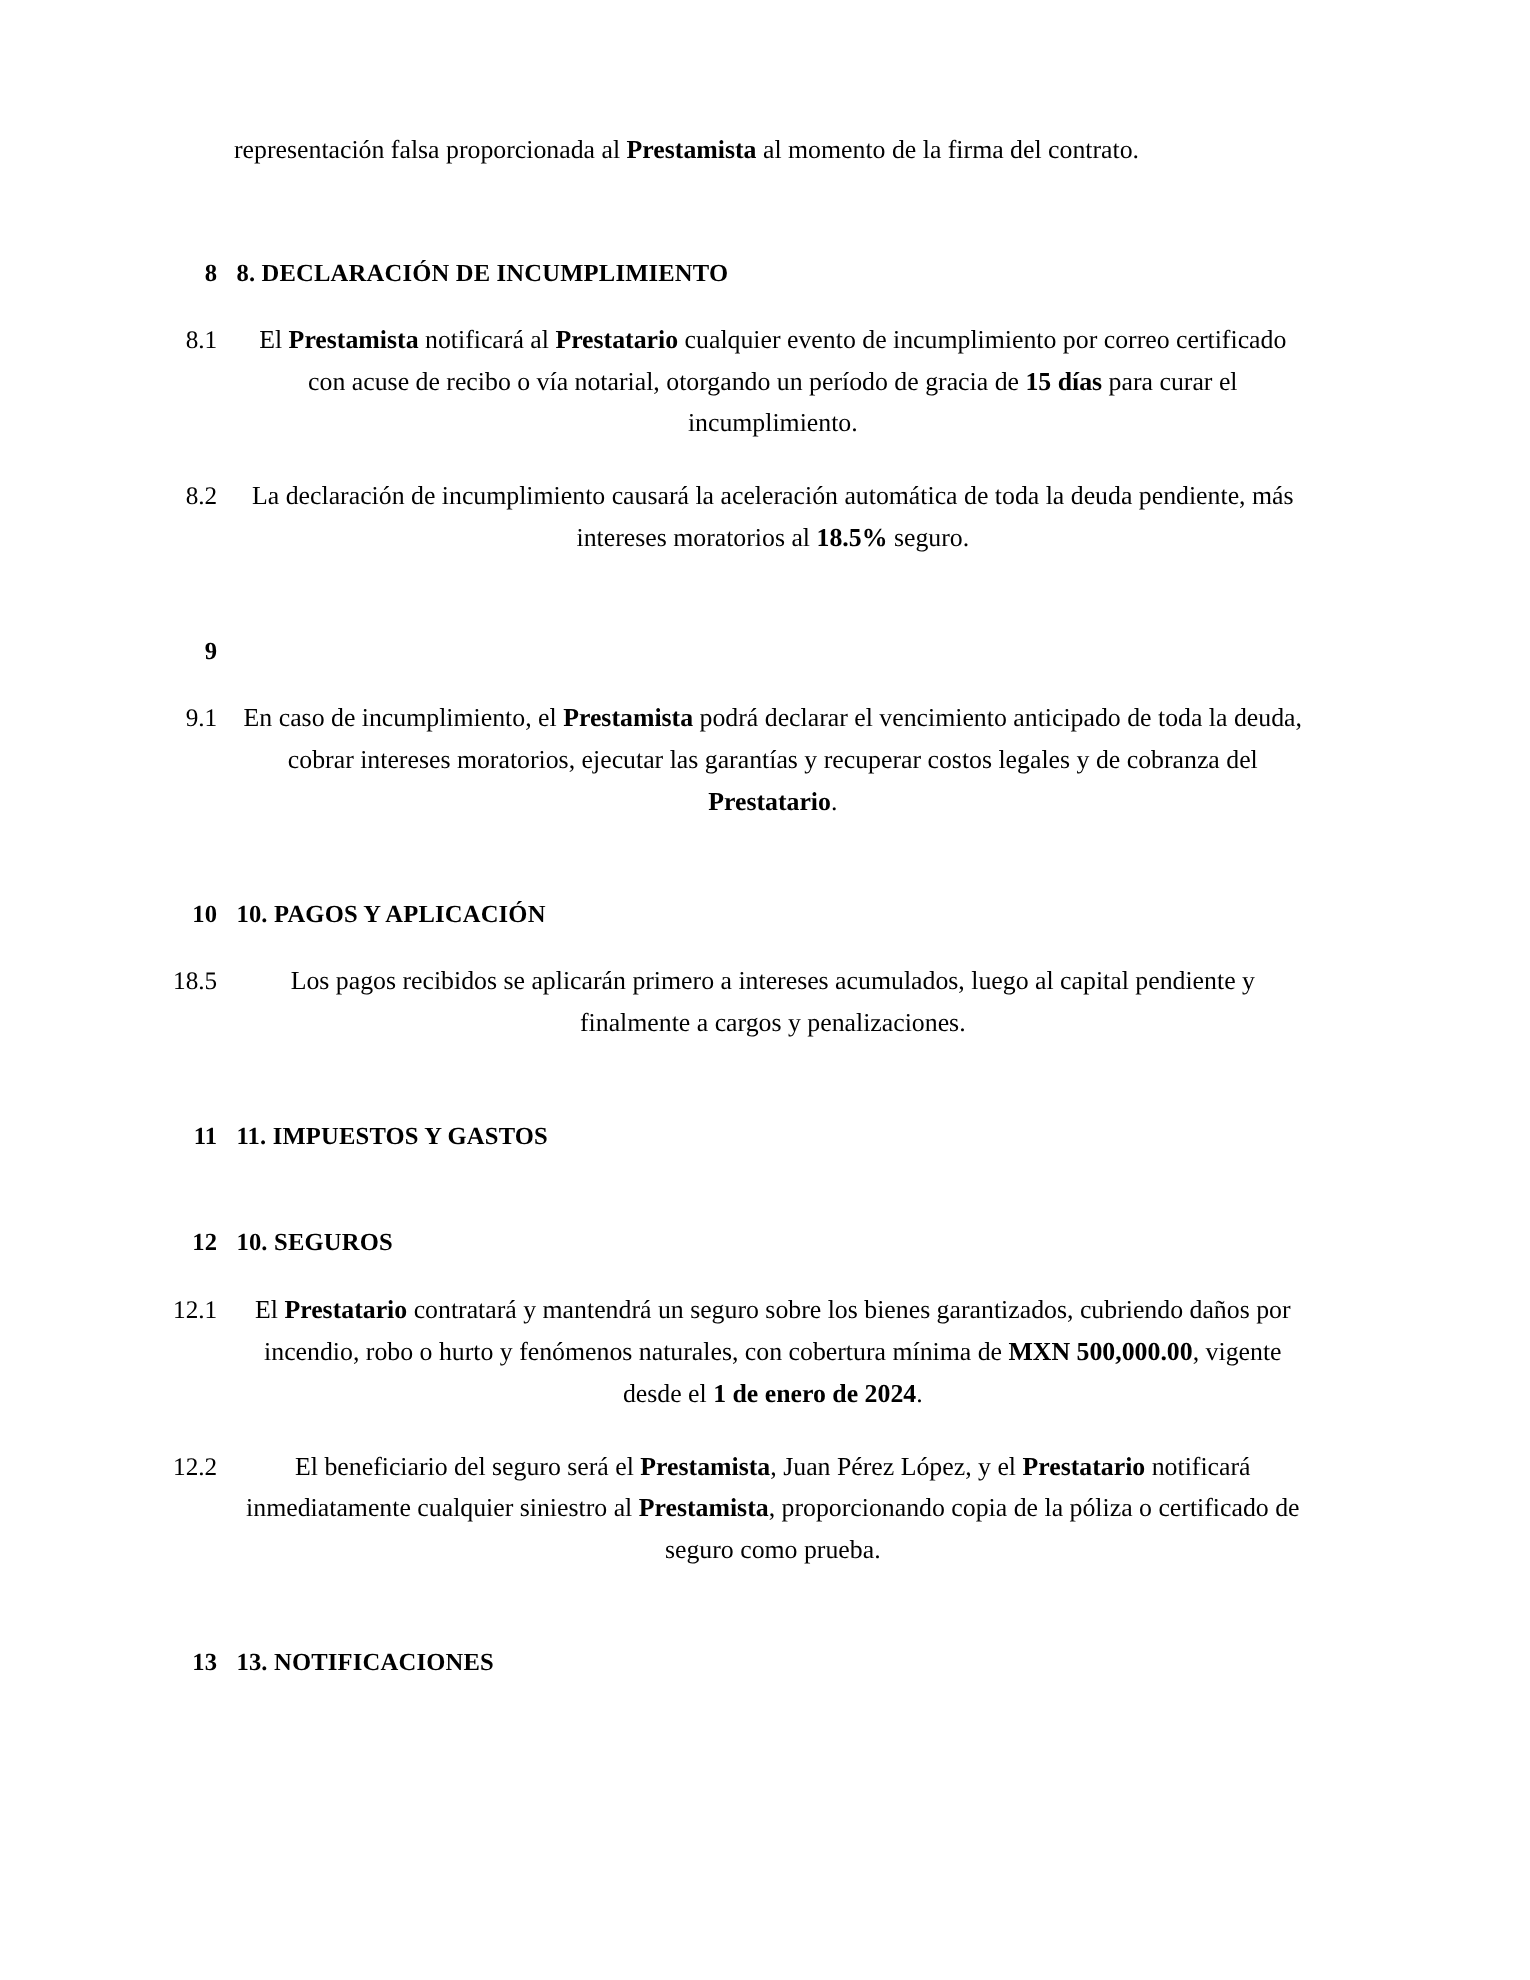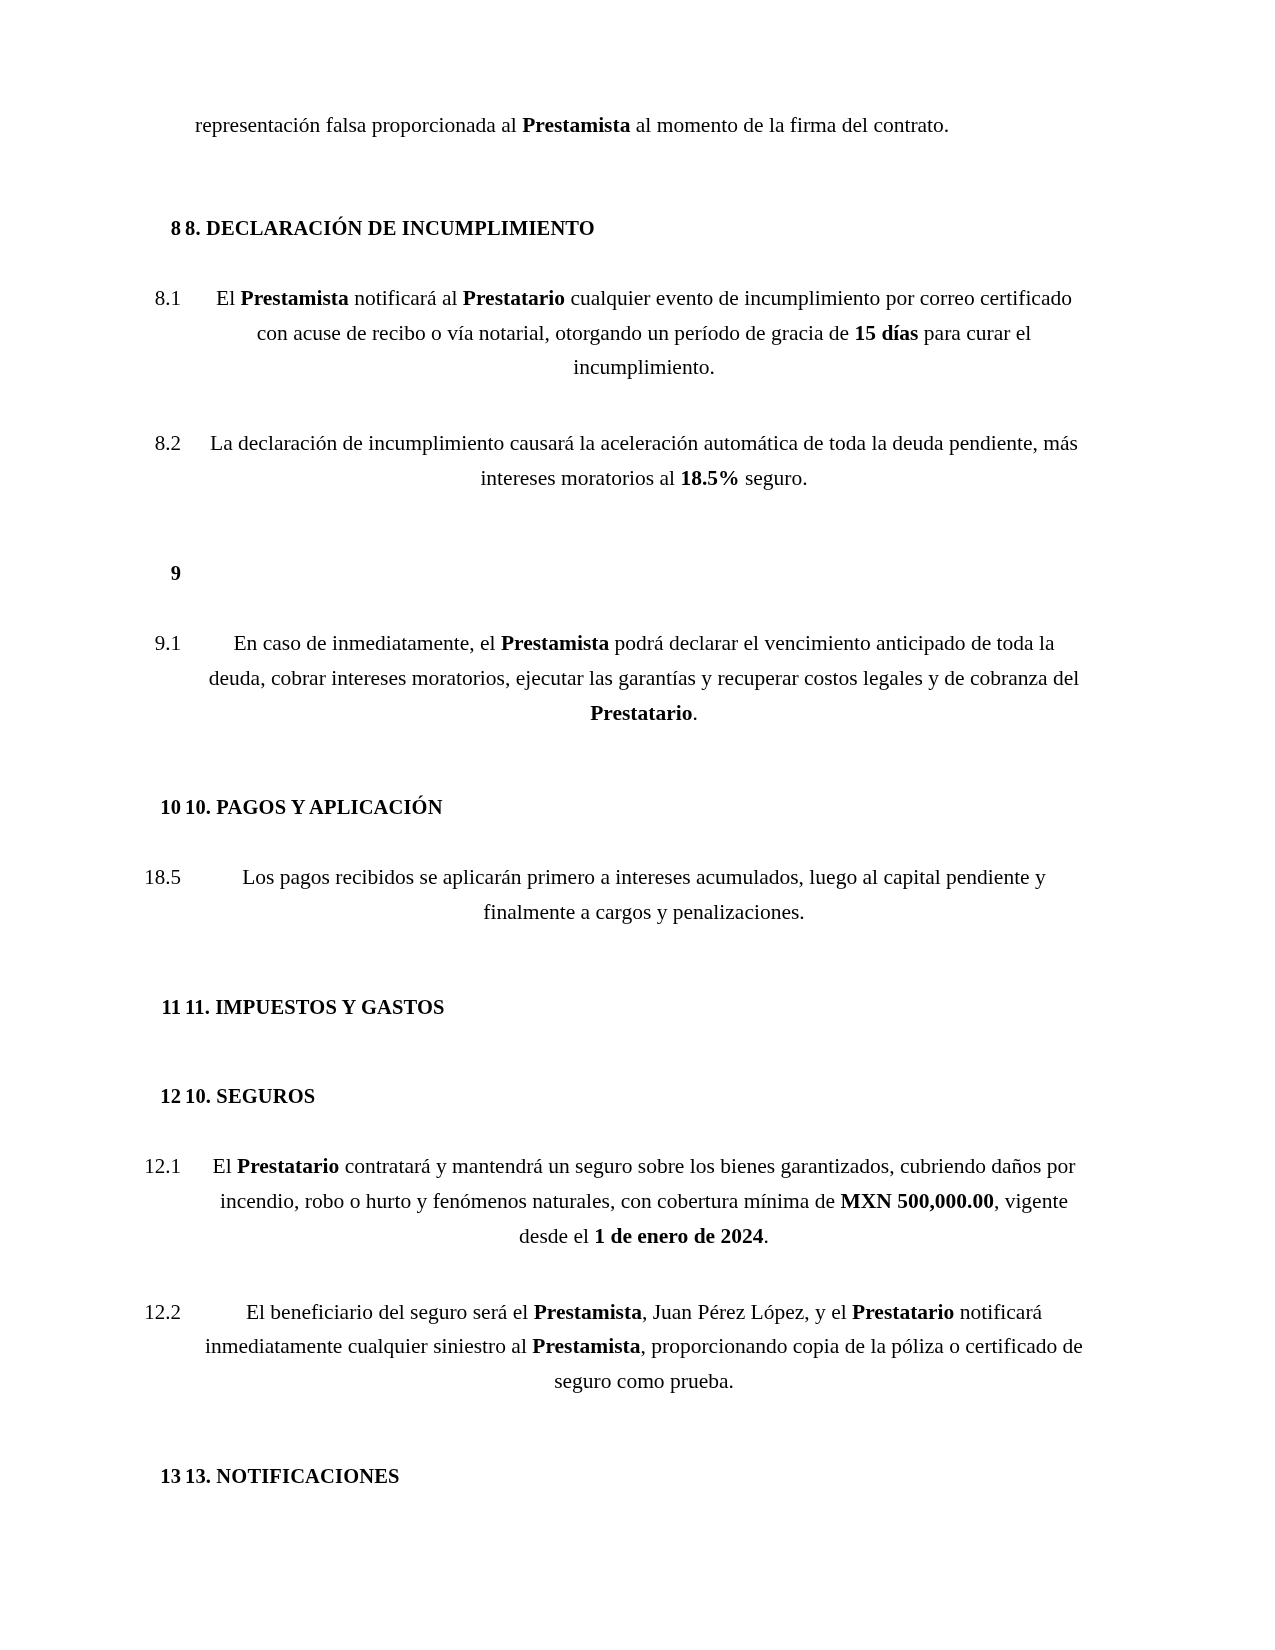--- a/index.html
+++ b/index.html
@@ -40,32 +40,32 @@
 
   .sec-num {
     width: 48px;
     min-width: 48px;
     text-align: right;
     font-size: 20.5px;
     font-weight: bold;
     letter-spacing: 0.1px;
   }
   .sec-title {
-    margin-left: 4px;
+    margin-left: 16px;
     font-size: 20.5px;
     font-weight: bold;
     letter-spacing: 0.15px;
     font-family: Liberation Serif, serif;
   }
 
   
   .clause {
     display: flex;
     align-items: baseline;
-    margin-top: 41px;
+    margin-top: 26px;
   }
   .clause-num {
     width: 48px;
     min-width: 48px;
     text-align: right;
     font-size: 21px;
     line-height: 1.62;
   }
   .clause-text {
     margin-left: 22px;
@@ -95,21 +95,21 @@
         </div>
         <div class="clause">
           <div class="clause-num">8.2</div>
           <div class="clause-text"><span>La declaración de incumplimiento causará la aceleración automática de toda la deuda pendiente, más intereses moratorios al </span><b>18.5%</b><span> seguro.</span></div>
         </div>
         <div class="section-head">
           <div class="sec-num">9</div>
         </div>
         <div class="clause">
           <div class="clause-num">9.1</div>
-          <div class="clause-text"><span>En caso de inmediatamente, el </span><b>Prestamista</b><span> podrá declarar el vencimiento anticipado de toda la deuda, cobrar intereses moratorios, ejecutar las garantías y recuperar costos legales y de cobranza del </span><b>Prestatario</b><span>.</span></div>
+          <div class="clause-text"><span>En caso de incumplimiento, el </span><b>Prestamista</b><span> podrá declarar el vencimiento anticipado de toda la deuda, cobrar intereses moratorios, ejecutar las garantías y recuperar costos legales y de cobranza del </span><b>Prestatario</b><span>.</span></div>
         </div>
         <div class="section-head">
           <div class="sec-num">10</div>
           <div class="sec-title">10. PAGOS Y APLICACIÓN</div>
         </div>
         <div class="clause">
           <div class="clause-num">18.5</div>
           <div class="clause-text"><span>Los pagos recibidos se aplicarán primero a intereses acumulados, luego al capital pendiente y finalmente a cargos y penalizaciones.</span></div>
         </div>
         <div class="section-head">

